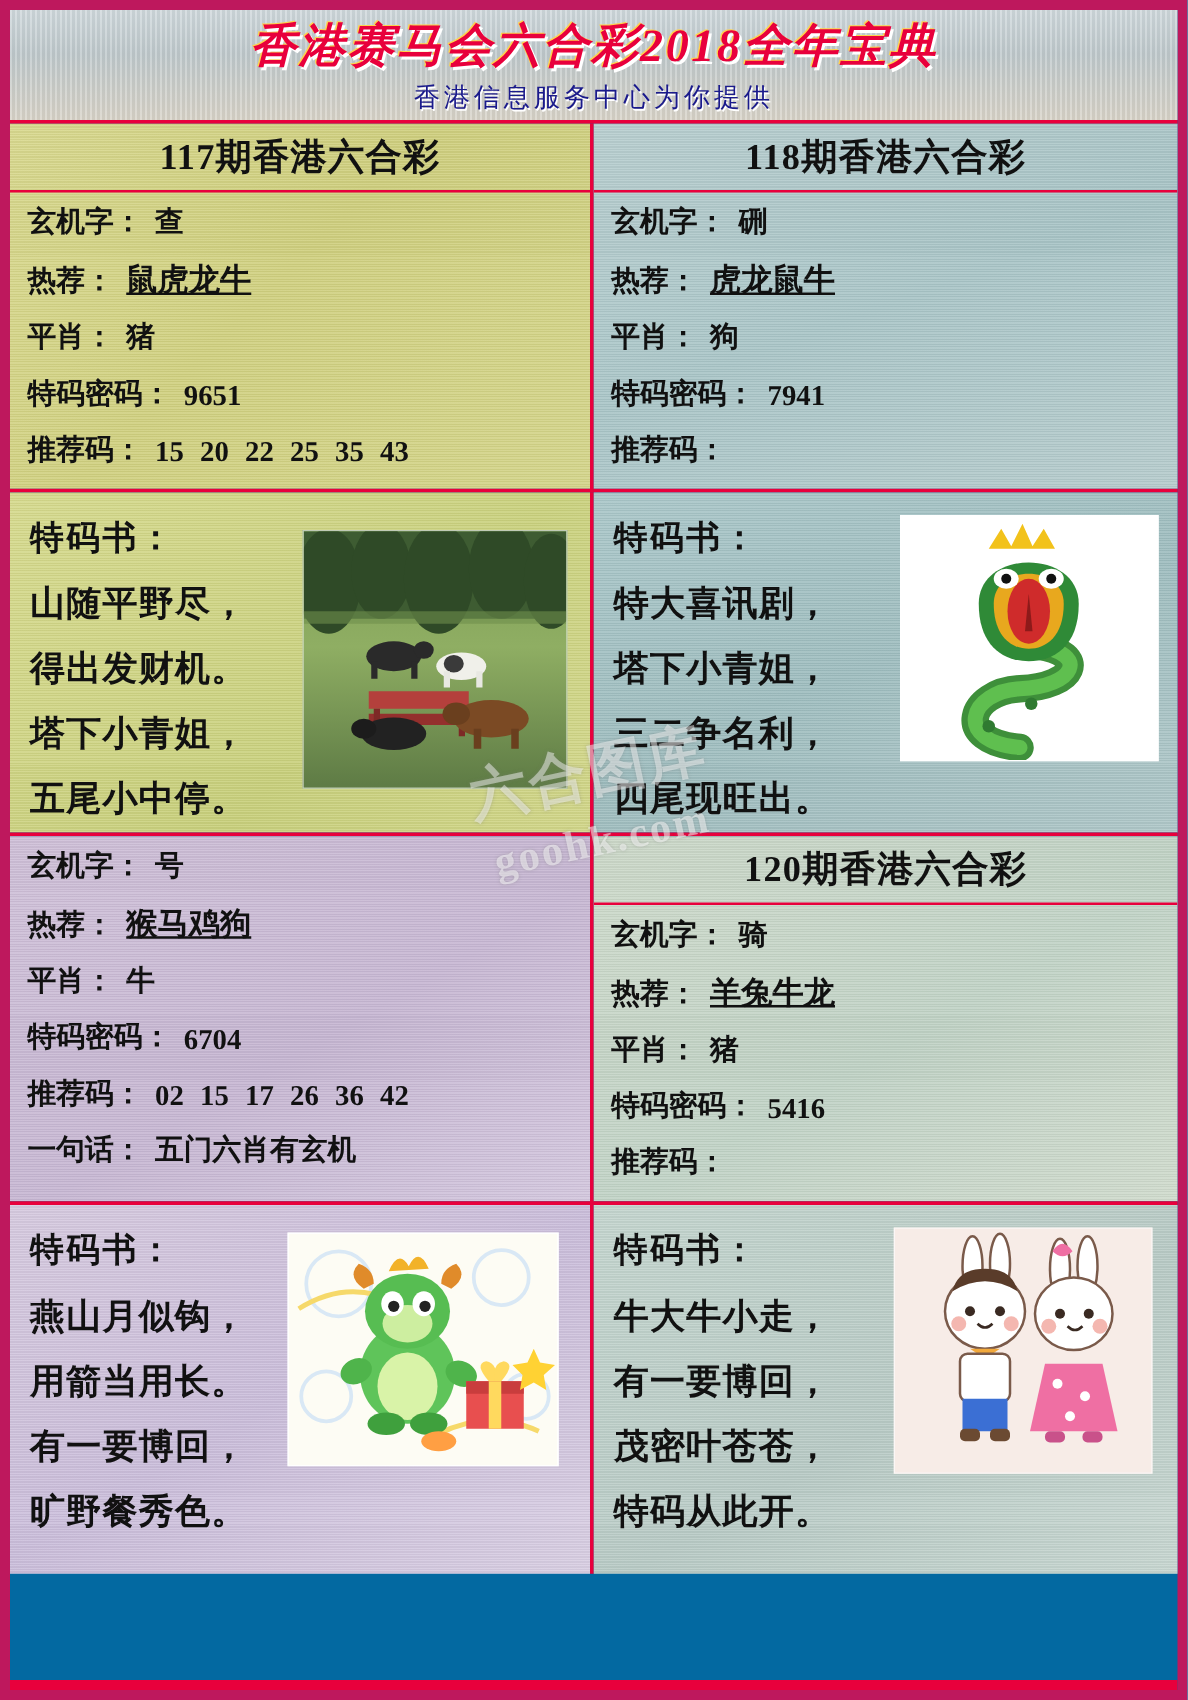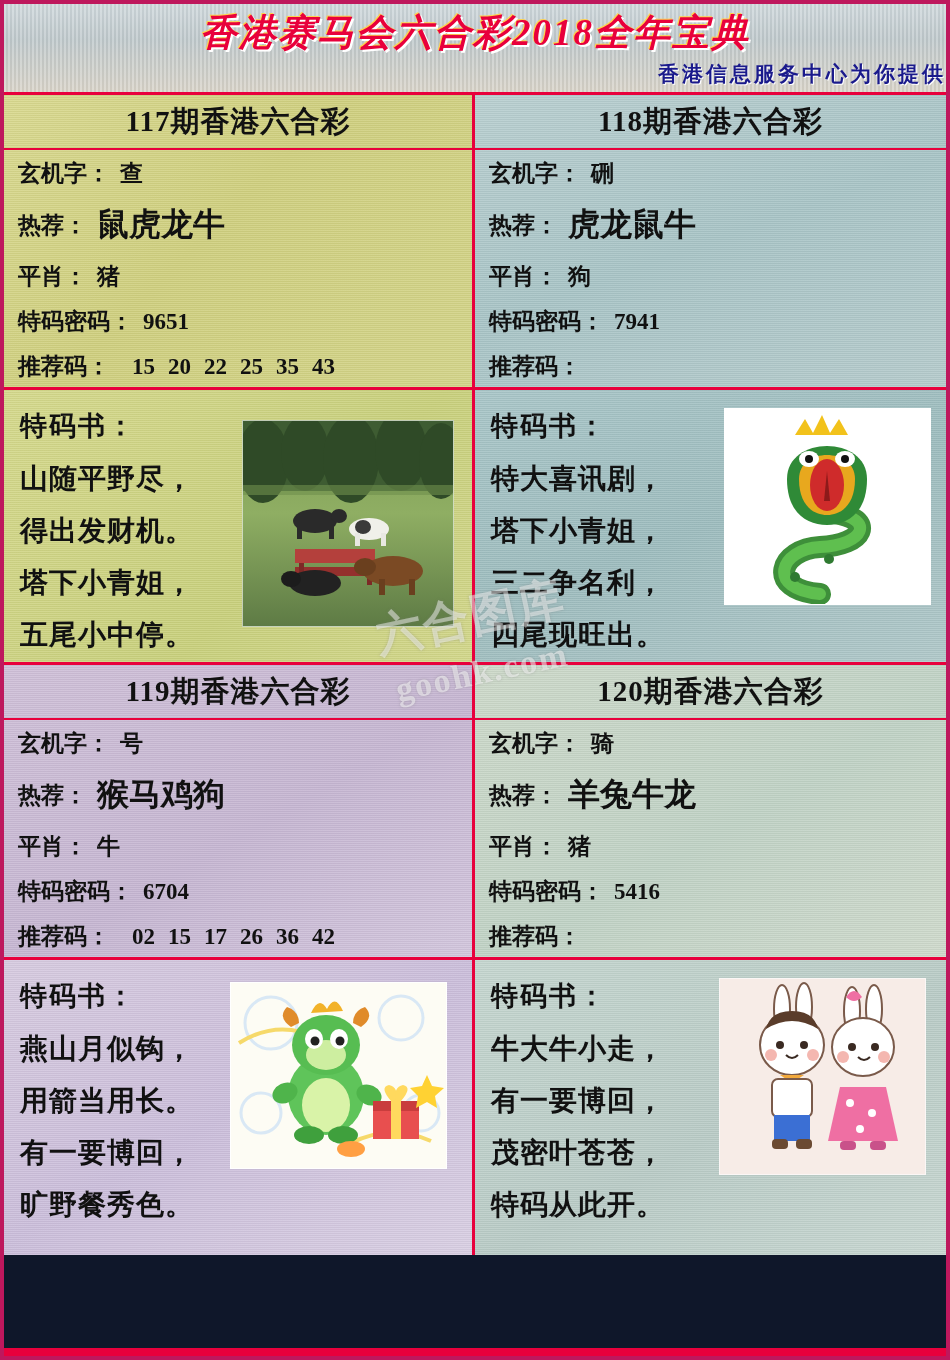--- a/index.html
+++ b/index.html
@@ -6,22 +6,22 @@
   body{
     width:950px;height:1360px;
     font-family:"Liberation Serif","DejaVu Serif",serif;
     background:#c8c8d8;
     overflow:hidden;
   }
   .poster{
     position:relative;
     width:950px;height:1360px;
     box-sizing:border-box;
-    border:4px solid #be185d;
-    background:#0f172a;
+    border:8px solid #be185d;
+    background:#0369a1;
   }
   
   .header{
     position:relative;
     height:88px;
     background:linear-gradient(180deg,#cfd8dc 0%,#bfc9cc 40%,#d8d3c8 100%);
     border-bottom:3px solid #e8003c;
     text-align:center;
     overflow:hidden;
   }
@@ -38,25 +38,24 @@
     font-style:italic;
     letter-spacing:2px;
     color:#e8003c;
     text-shadow:2px 2px 0 #fff, -1px -1px 0 #ffd24d;
     font-family:"Liberation Serif",serif;
   }
   .title-sub{
     position:relative;
     margin:2px 0 0;
     font-size:21px;
-    font-weight:bold;
+    font-weight:normal;
     color:#1a1a8c;
     letter-spacing:3px;
     text-shadow:1px 1px 0 #fff;
-    text-align:right;
   }
   
   .grid{
     position:relative;
     display:grid;
     grid-template-columns:1fr 1fr;
     grid-template-rows:295px 275px 295px 295px;
     width:100%;
     height:1028px;
   }
@@ -86,31 +85,31 @@
     color:#111;
     padding:7px 0 6px;
     letter-spacing:1px;
     border-bottom:2px solid #e8003c;
     position:relative;
     z-index:2;
   }
   .rows{padding:8px 14px 0 14px;position:relative;z-index:2;}
   .row{
     display:flex;
-    align-items:center;
+    align-items:flex-end;
     font-size:23px;
     font-weight:bold;
     color:#111;
     margin-bottom:14px;
     white-space:nowrap;
   }
   .row .lbl{flex:0 0 auto;}
   .row .val{margin-left:10px;}
-  .row.big .val{font-size:32px;}
-  .nums{margin-left:22px;letter-spacing:0;font-family:Liberation Serif, serif;}
+  .row.big .val{font-size:25px;text-decoration:underline;}
+  .nums{margin-left:10px;letter-spacing:0;font-family:Liberation Serif, serif;}
   .nums span{display:inline-block;margin-right:13px;}
   .nums span:last-child{margin-right:0;}
 
   
   .poem-wrap{position:relative;z-index:2;height:100%;display:flex;}
   .poem-text{padding:18px 0 0 16px;flex:0 0 auto;font-family:Liberation Serif, serif;}
   .poem-title{font-size:27px;font-weight:bold;color:#111;margin-bottom:16px;letter-spacing:2px;}
   .poem-line{font-size:28px;font-weight:bold;color:#111;margin-bottom:14px;letter-spacing:1px;}
   .pic{
     position:absolute;
@@ -309,21 +308,20 @@
             <path d="M70 26 l10 -16 8 14 9 -18 8 18 9 -14 9 16 z" fill="#f2c21b"></path>
 
             <circle cx="70" cy="168" r="5" fill="#2f7a31"></circle>
             <circle cx="104" cy="150" r="5" fill="#2f7a31"></circle>
           </svg>
         </div>
       </div>
     </div>
 
     <div class="cell bg-lilac noise b-r b-b">
-      <div class="period-title">119期香港六合彩</div>
       <div class="rows">
         <div class="row">
           <span class="lbl">玄机字：</span>
           <span class="val">号</span>
         </div>
         <div class="row big">
           <span class="lbl">热荐：</span>
           <span class="val">猴马鸡狗</span>
         </div>
         <div class="row">

